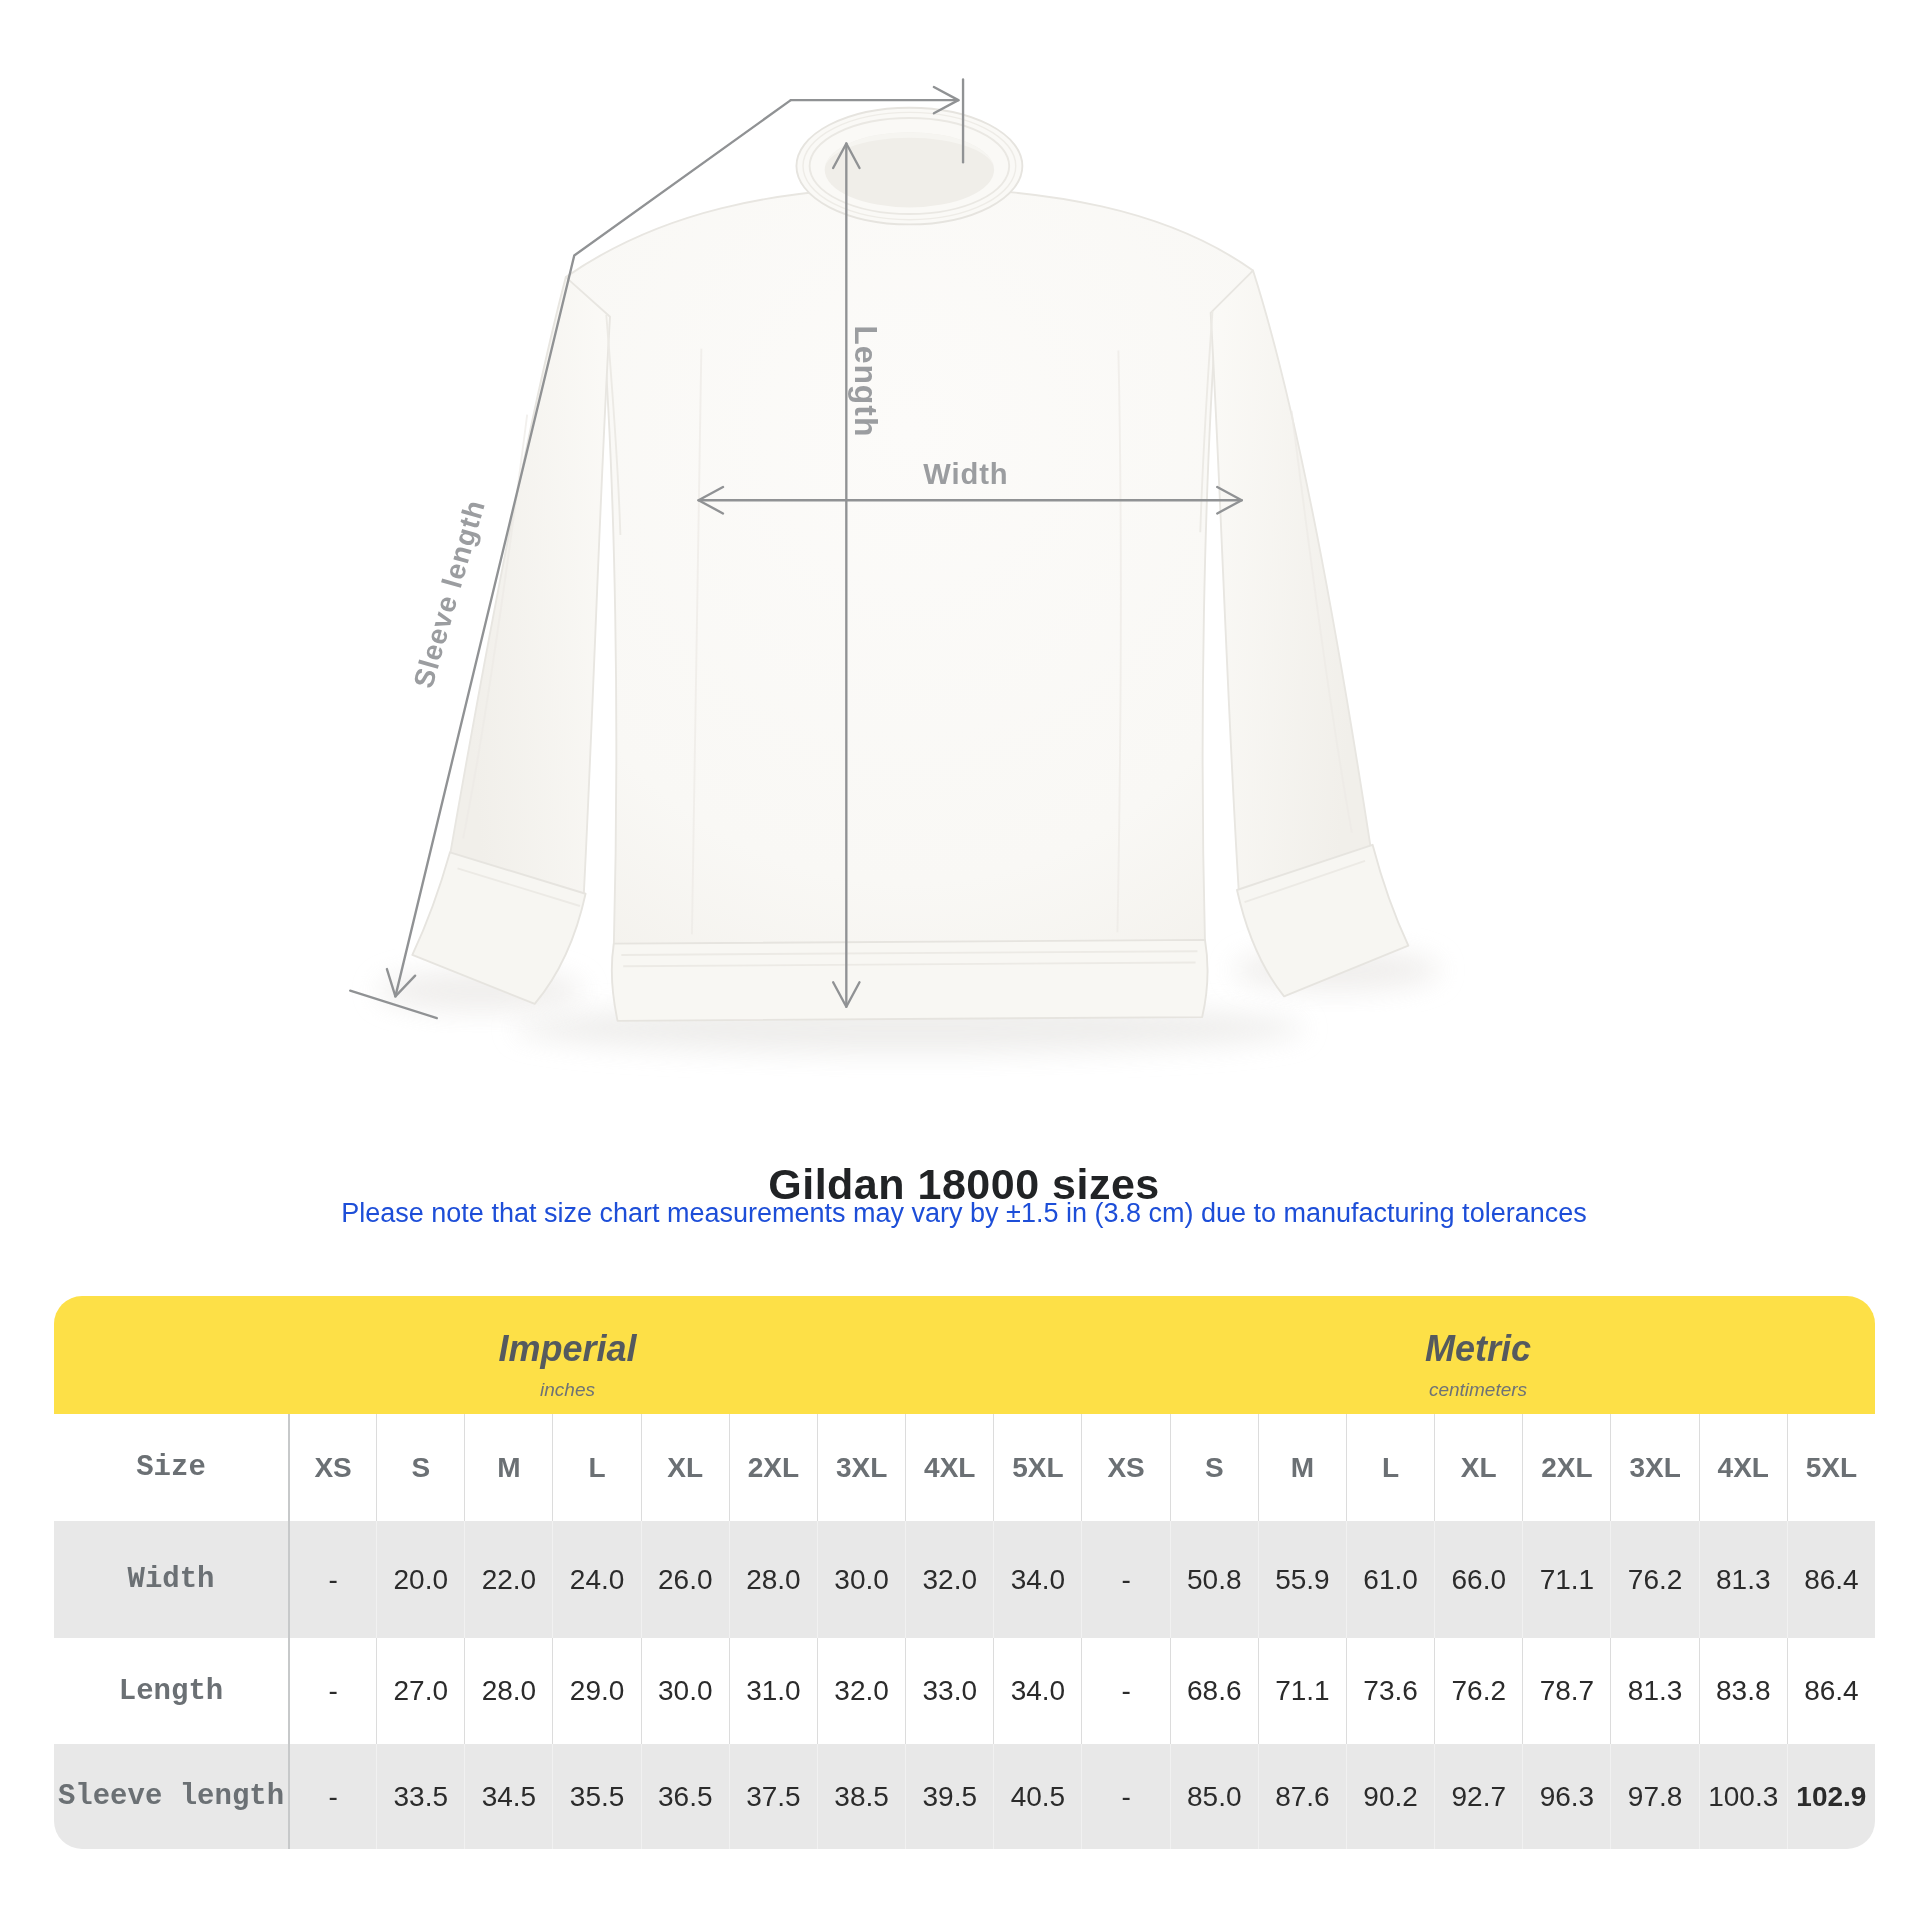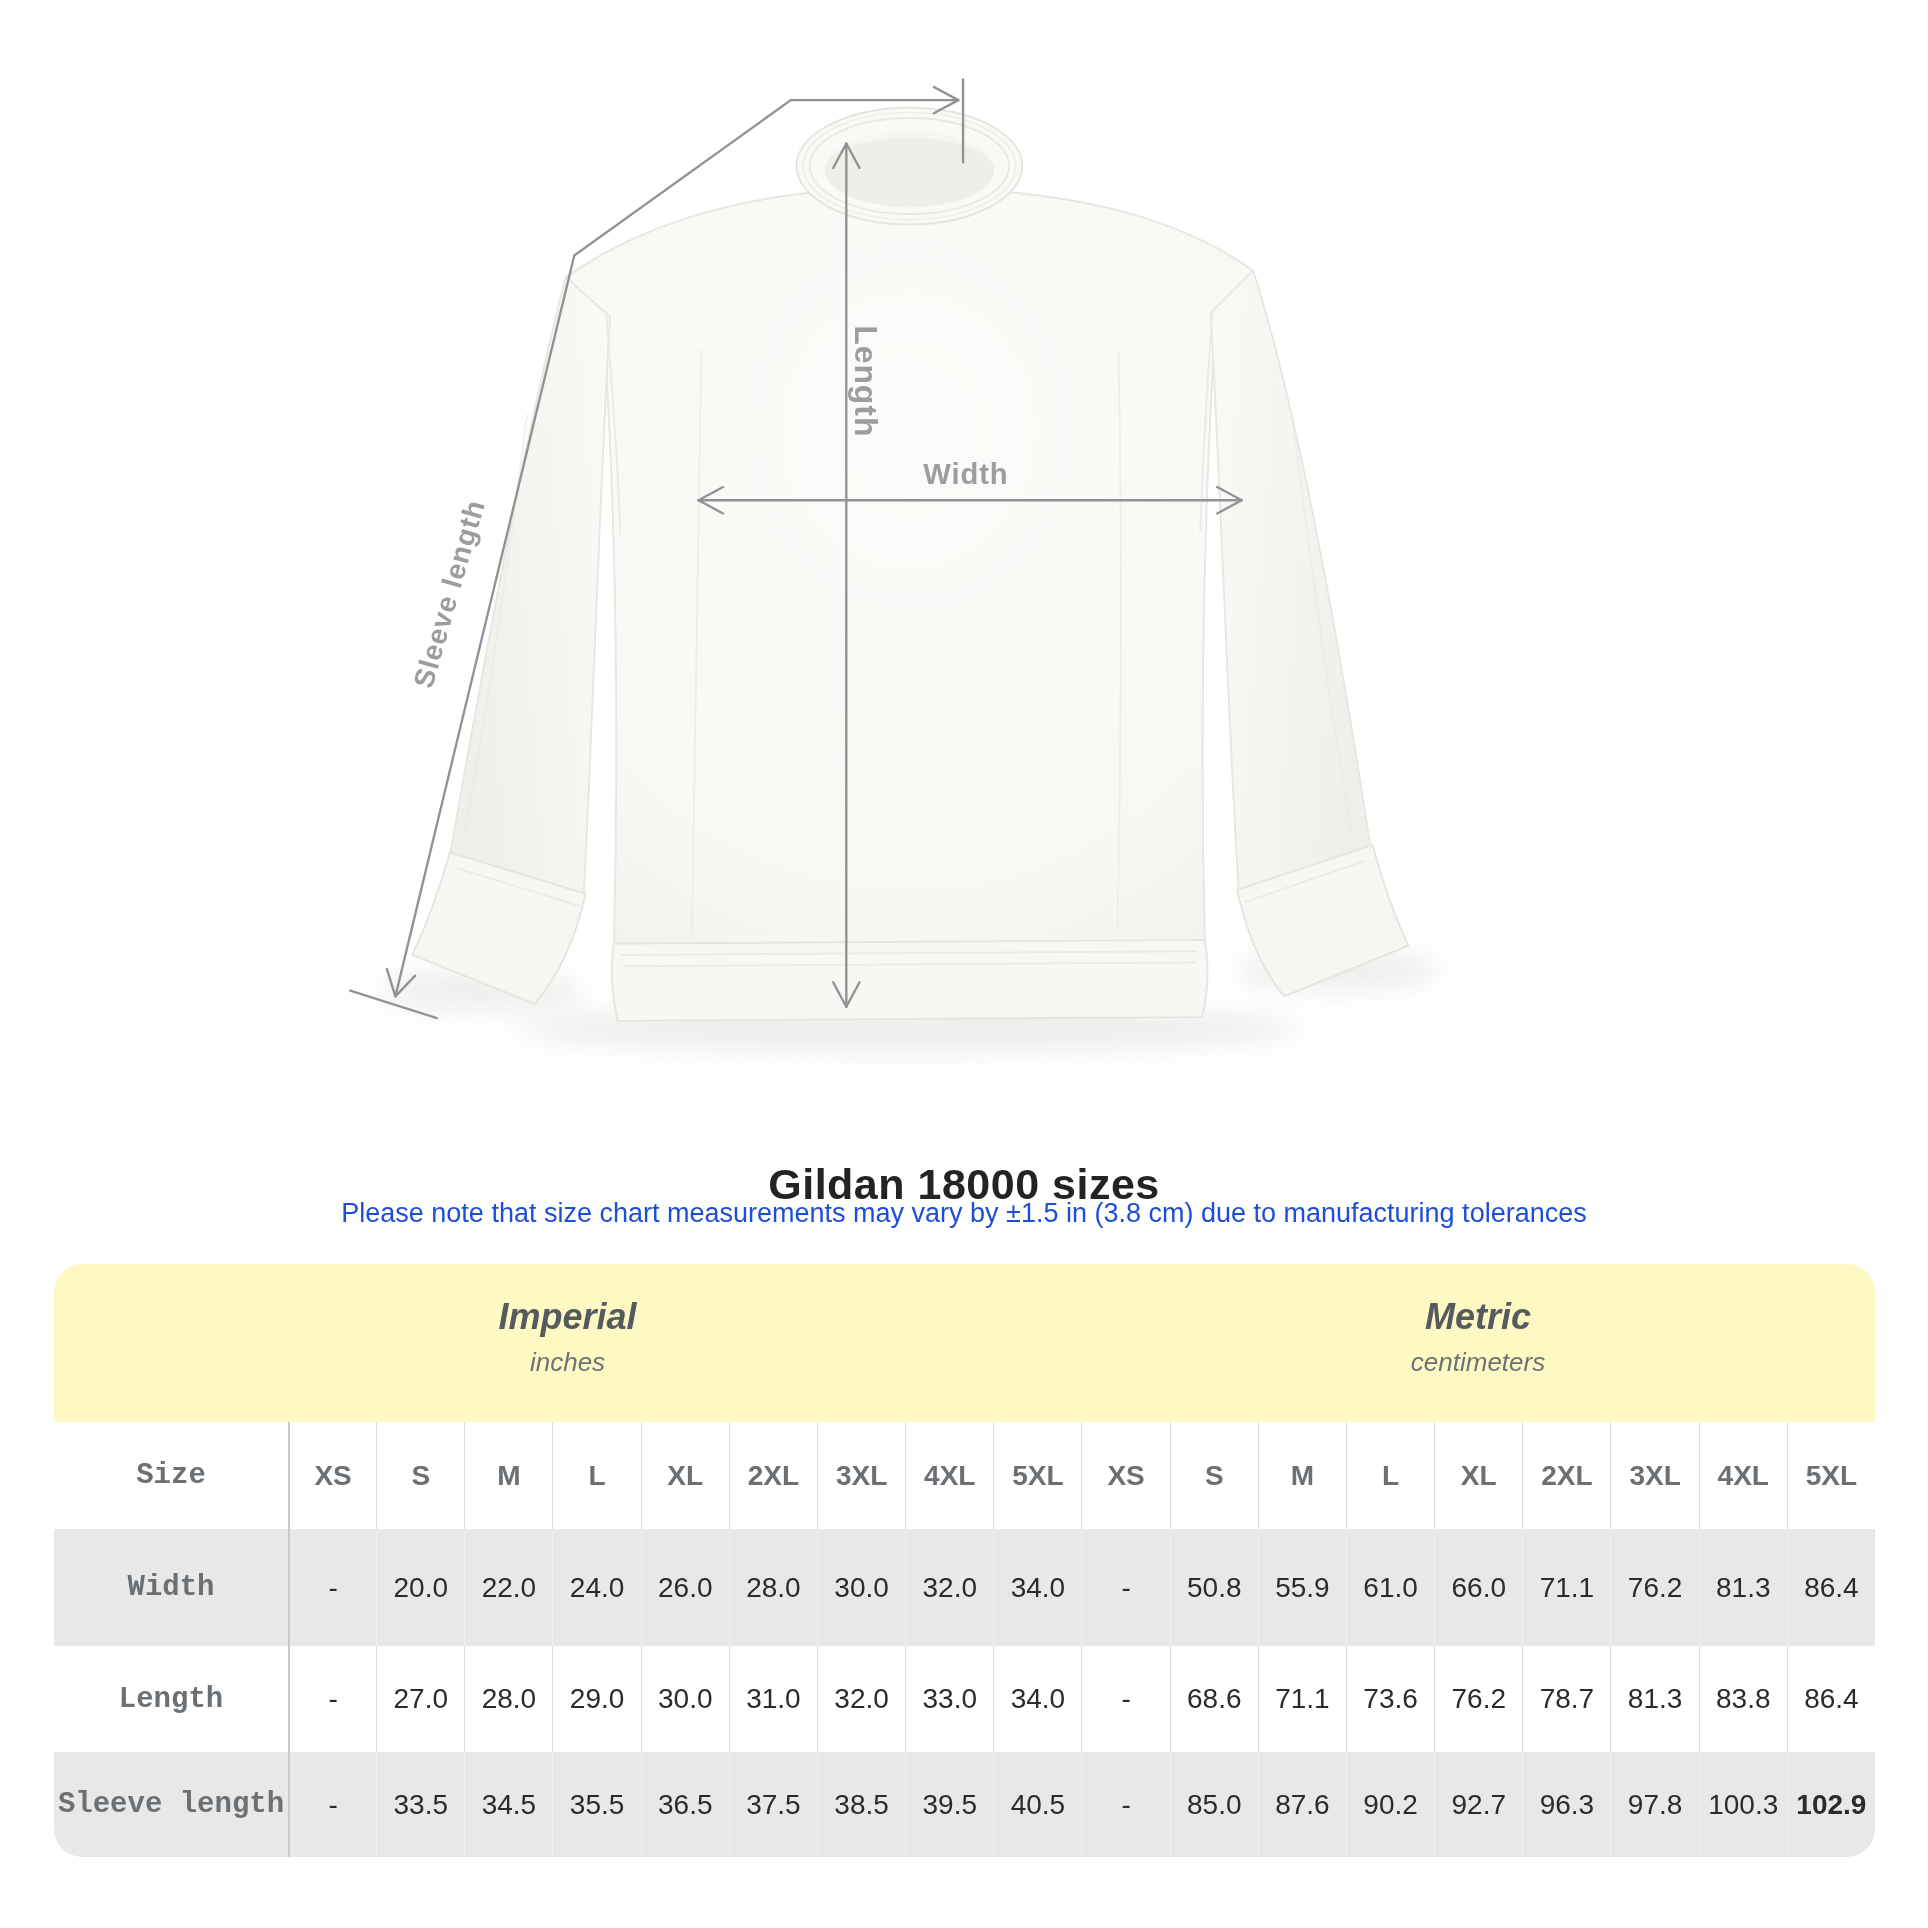--- a/index.html
+++ b/index.html
@@ -15,28 +15,29 @@
     font-size:43px;font-weight:bold;color:#212325;letter-spacing:0.5px;margin-top:24px;
   }
   .page-subtitle{
     position:absolute;left:0;right:0;top:1198px;text-align:center;
     font-size:27px;color:#1d4ed8;
   }
 
   
   .size-table{position:absolute;left:54px;top:1264px;width:1821px;}
   .band{
-    display:flex;height:158px;background:#fef9c3;
+    display:flex;height:118px;background:#fde047;
     border-radius:28px 28px 0 0;
+    margin-top:32px;
   }
   .band-half{text-align:center;}
   .band-half.imperial{flex:0 0 56.4%;}
   .band-half.metric{flex:0 0 43.6%;}
   .band-title{font-style:italic;font-weight:bold;font-size:36px;color:#555a5e;padding-top:32px;}
-  .band-sub{font-style:italic;font-size:26px;color:#6e7276;margin-top:9.4px;}
+  .band-sub{font-style:italic;font-size:19px;color:#6e7276;margin-top:9.4px;}
 
   .grid{
     display:grid;
     grid-template-columns:234px repeat(18,1fr);
     grid-template-rows:107px 117px 106px 105px;
   }
   .cell{
     display:flex;align-items:center;justify-content:center;
     font-size:28px;color:#2b2b2b;background:#ffffff;
   }

